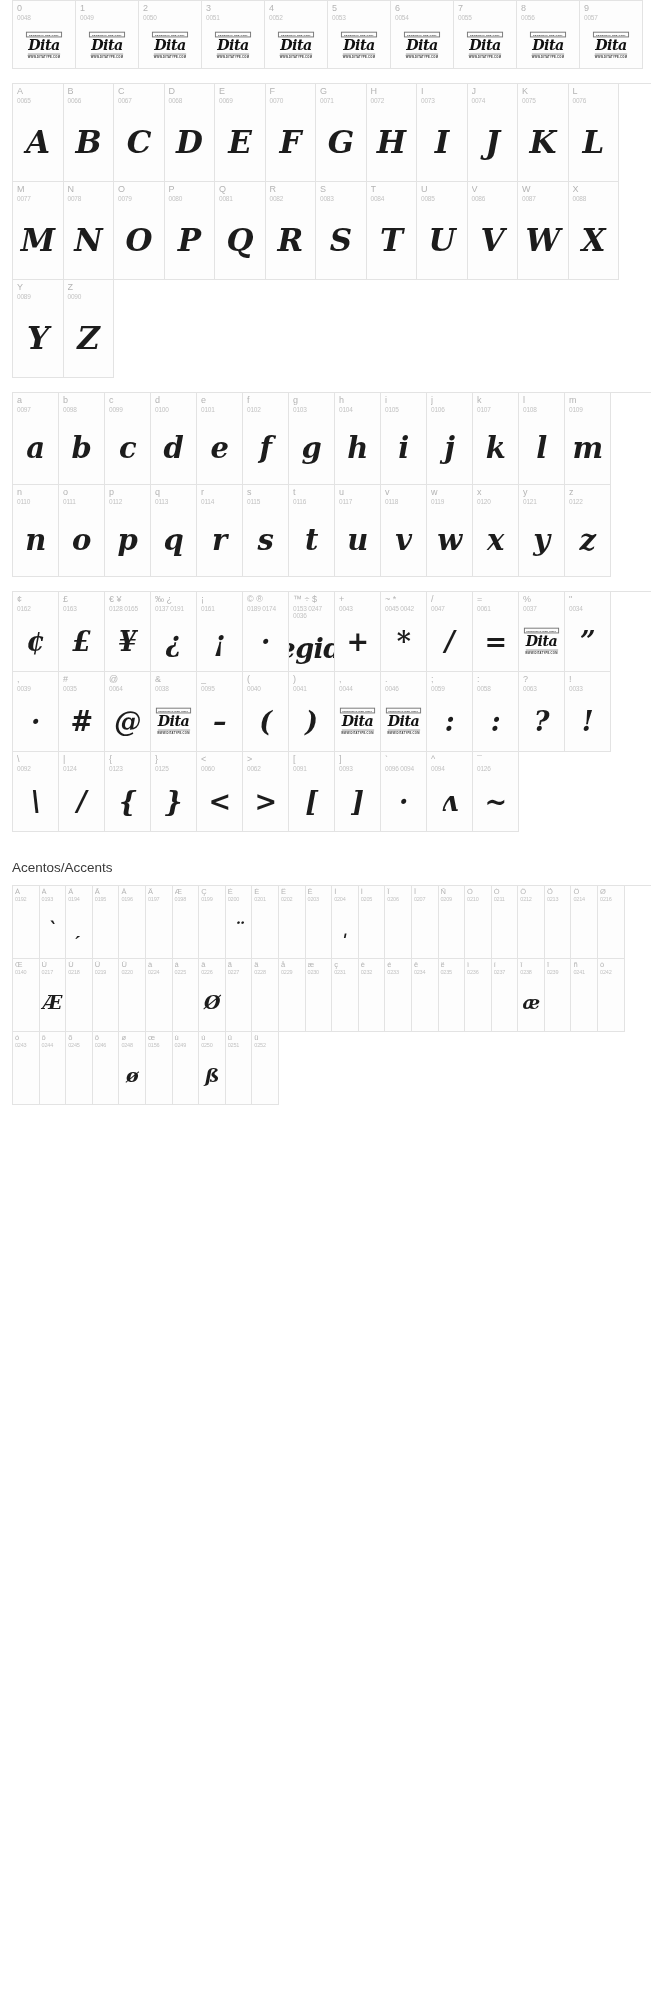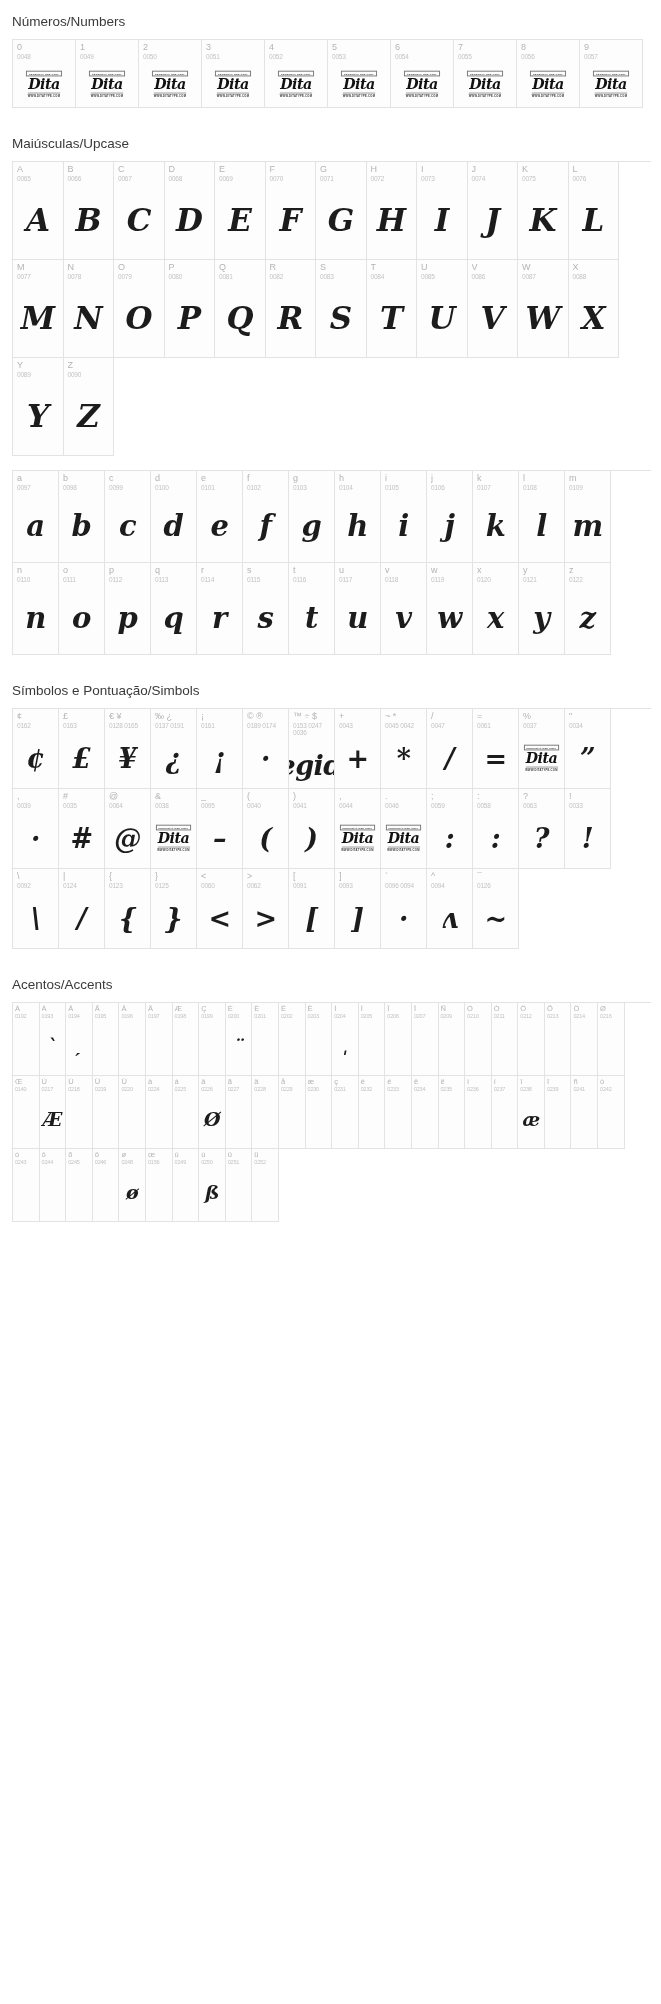--- a/index.html
+++ b/index.html
@@ -138,21 +138,20 @@
     font-size: 23px;
     white-space: nowrap;
   }
 </style>
 </head>
 <body>
 
 <div class="page">
   <div id="sections-root">
       <section class="section">
-        <div class="section-title">Números/Numbers</div>
         <div class="grid-wrap">
           <div class="grid g-num">
             <div class="cell">
               <div class="meta">
                 <span class="ch">0</span>
                 <span class="code">0048</span>
               </div>
               <div class="glyph script">
                 <div class="wm">
                   <div class="wm-top">PERSONAL USE ONLY</div>
@@ -285,21 +284,20 @@
                   <div class="wm-mid">Dita</div>
                   <div class="wm-rule"></div>
                   <div class="wm-bot">WWW.DITATYPE.COM</div>
                 </div>
               </div>
             </div>
           </div>
         </div>
       </section>
       <section class="section">
-        <div class="section-title">Maiúsculas/Upcase</div>
         <div class="grid-wrap">
           <div class="grid g-up">
             <div class="cell">
               <div class="meta">
                 <span class="ch">A</span>
                 <span class="code">0065</span>
               </div>
               <div class="glyph script">A</div>
             </div>
             <div class="cell">
@@ -662,21 +660,20 @@
               <div class="meta">
                 <span class="ch">z</span>
                 <span class="code">0122</span>
               </div>
               <div class="glyph script">z</div>
             </div>
           </div>
         </div>
       </section>
       <section class="section">
-        <div class="section-title">Símbolos e Pontuação/Simbols</div>
         <div class="grid-wrap">
           <div class="grid g-sym">
             <div class="cell">
               <div class="meta">
                 <span class="ch">¢</span>
                 <span class="code">0162</span>
               </div>
               <div class="glyph script">¢</div>
             </div>
             <div class="cell">

